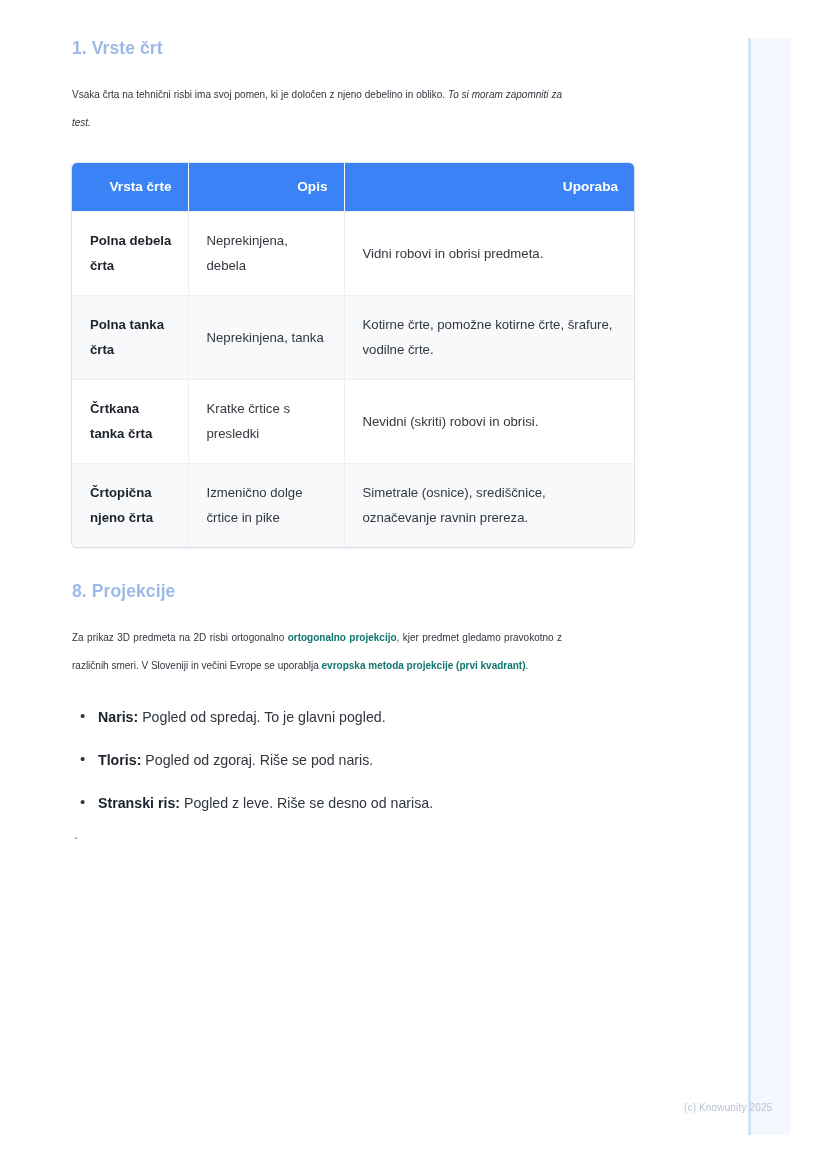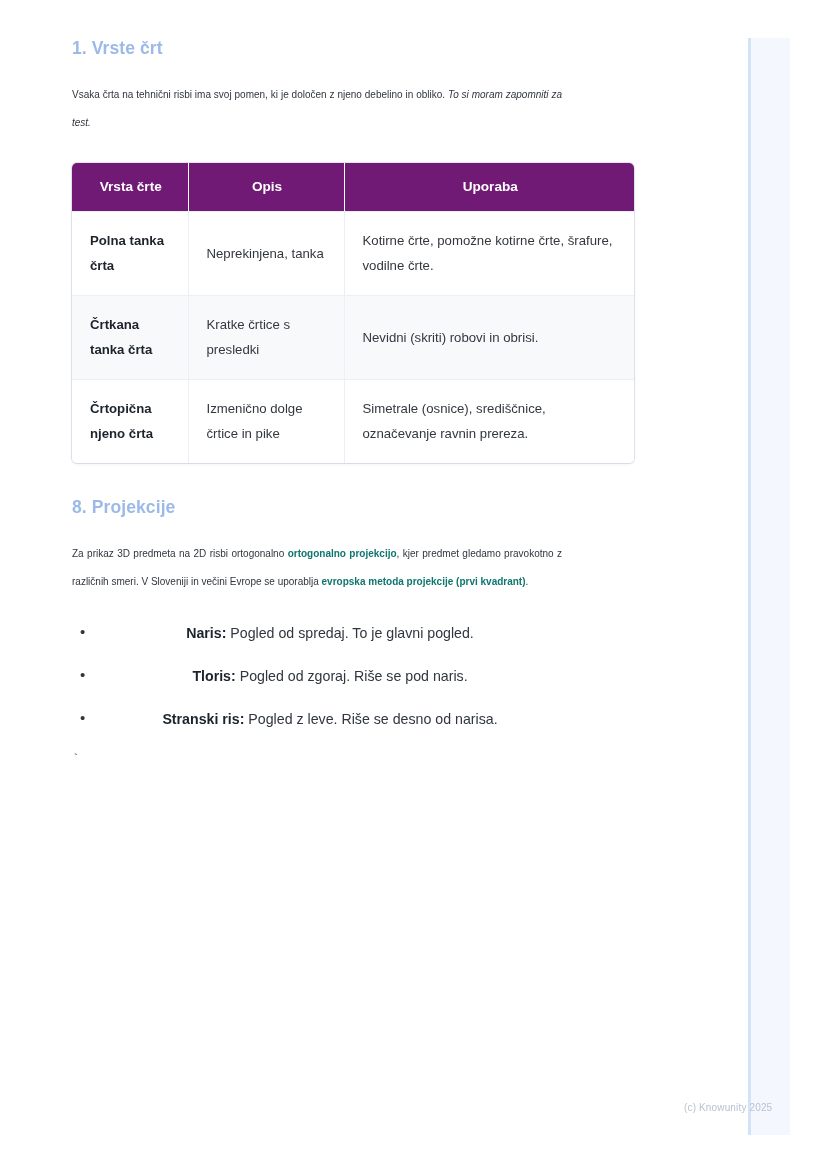--- a/index.html
+++ b/index.html
@@ -60,25 +60,25 @@
     box-shadow: 0 1px 3px rgba(40,60,90,0.10), 0 0 0 1px rgba(225,230,238,0.9);
     margin: 0 0 34px 0;
     background: #fff;
   }
   table.lines {
     width: 100%;
     border-collapse: collapse;
     table-layout: fixed;
   }
   table.lines thead th {
-    background: #701a75;
+    background: #3b82f6;
     color: #ffffff;
     font-size: 13.6px;
     font-weight: 700;
-    text-align: center;
+    text-align: right;
     padding: 16px 16px 17px 18px;
     border-right: 1px solid #ffffff;
     vertical-align: middle;
   }
   table.lines thead th:last-child { border-right: none; }
 
   table.lines td {
     font-size: 13.2px;
     line-height: 25px;
     color: #33383f;
@@ -94,21 +94,20 @@
 
   col.col0 { width: 116px; }
   col.col1 { width: 156px; }
   col.col2 { width: 290px; }
 
   
   ul.views {
     list-style: none;
     margin: 0 0 0 0;
     padding: 0;
-    text-align: center;
   }
   ul.views li {
     position: relative;
     font-size: 14.2px;
     line-height: 22px;
     color: #30363f;
     padding-left: 26px;
     margin-bottom: 21px;
   }
   ul.views li::before {
@@ -161,20 +160,25 @@
         </colgroup>
         <thead>
           <tr>
             <th>Vrsta črte</th>
             <th>Opis</th>
             <th>Uporaba</th>
           </tr>
         </thead>
         <tbody>
           <tr>
+            <td class="c0">Polna debela črta</td>
+            <td>Neprekinjena, debela</td>
+            <td>Vidni robovi in obrisi predmeta.</td>
+          </tr>
+          <tr>
             <td class="c0">Polna tanka črta</td>
             <td>Neprekinjena, tanka</td>
             <td>Kotirne črte, pomožne kotirne črte, šrafure, vodilne črte.</td>
           </tr>
           <tr>
             <td class="c0">Črtkana tanka črta</td>
             <td>Kratke črtice s presledki</td>
             <td>Nevidni (skriti) robovi in obrisi.</td>
           </tr>
           <tr>

